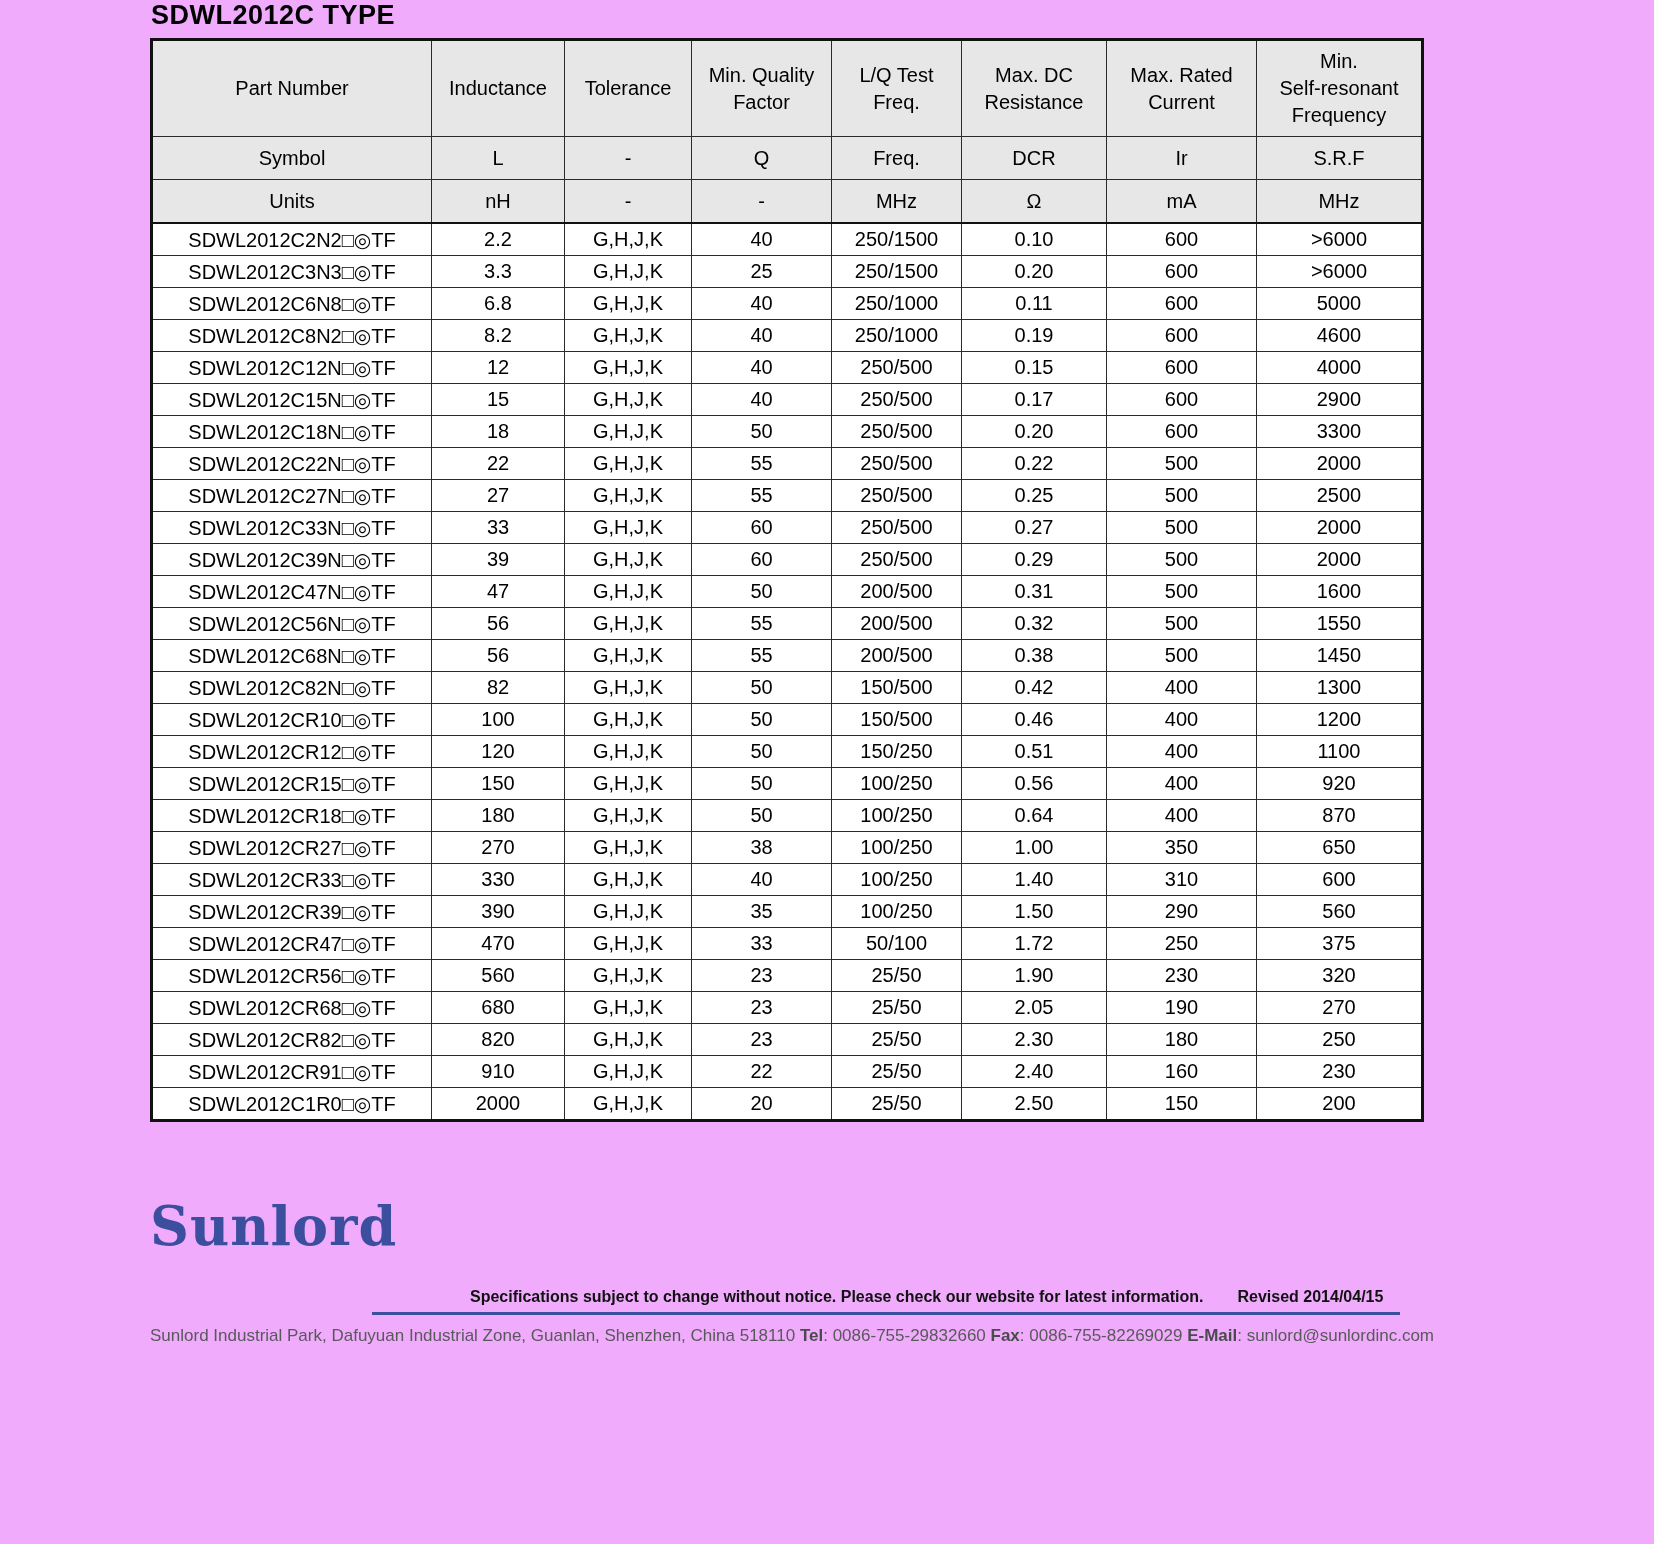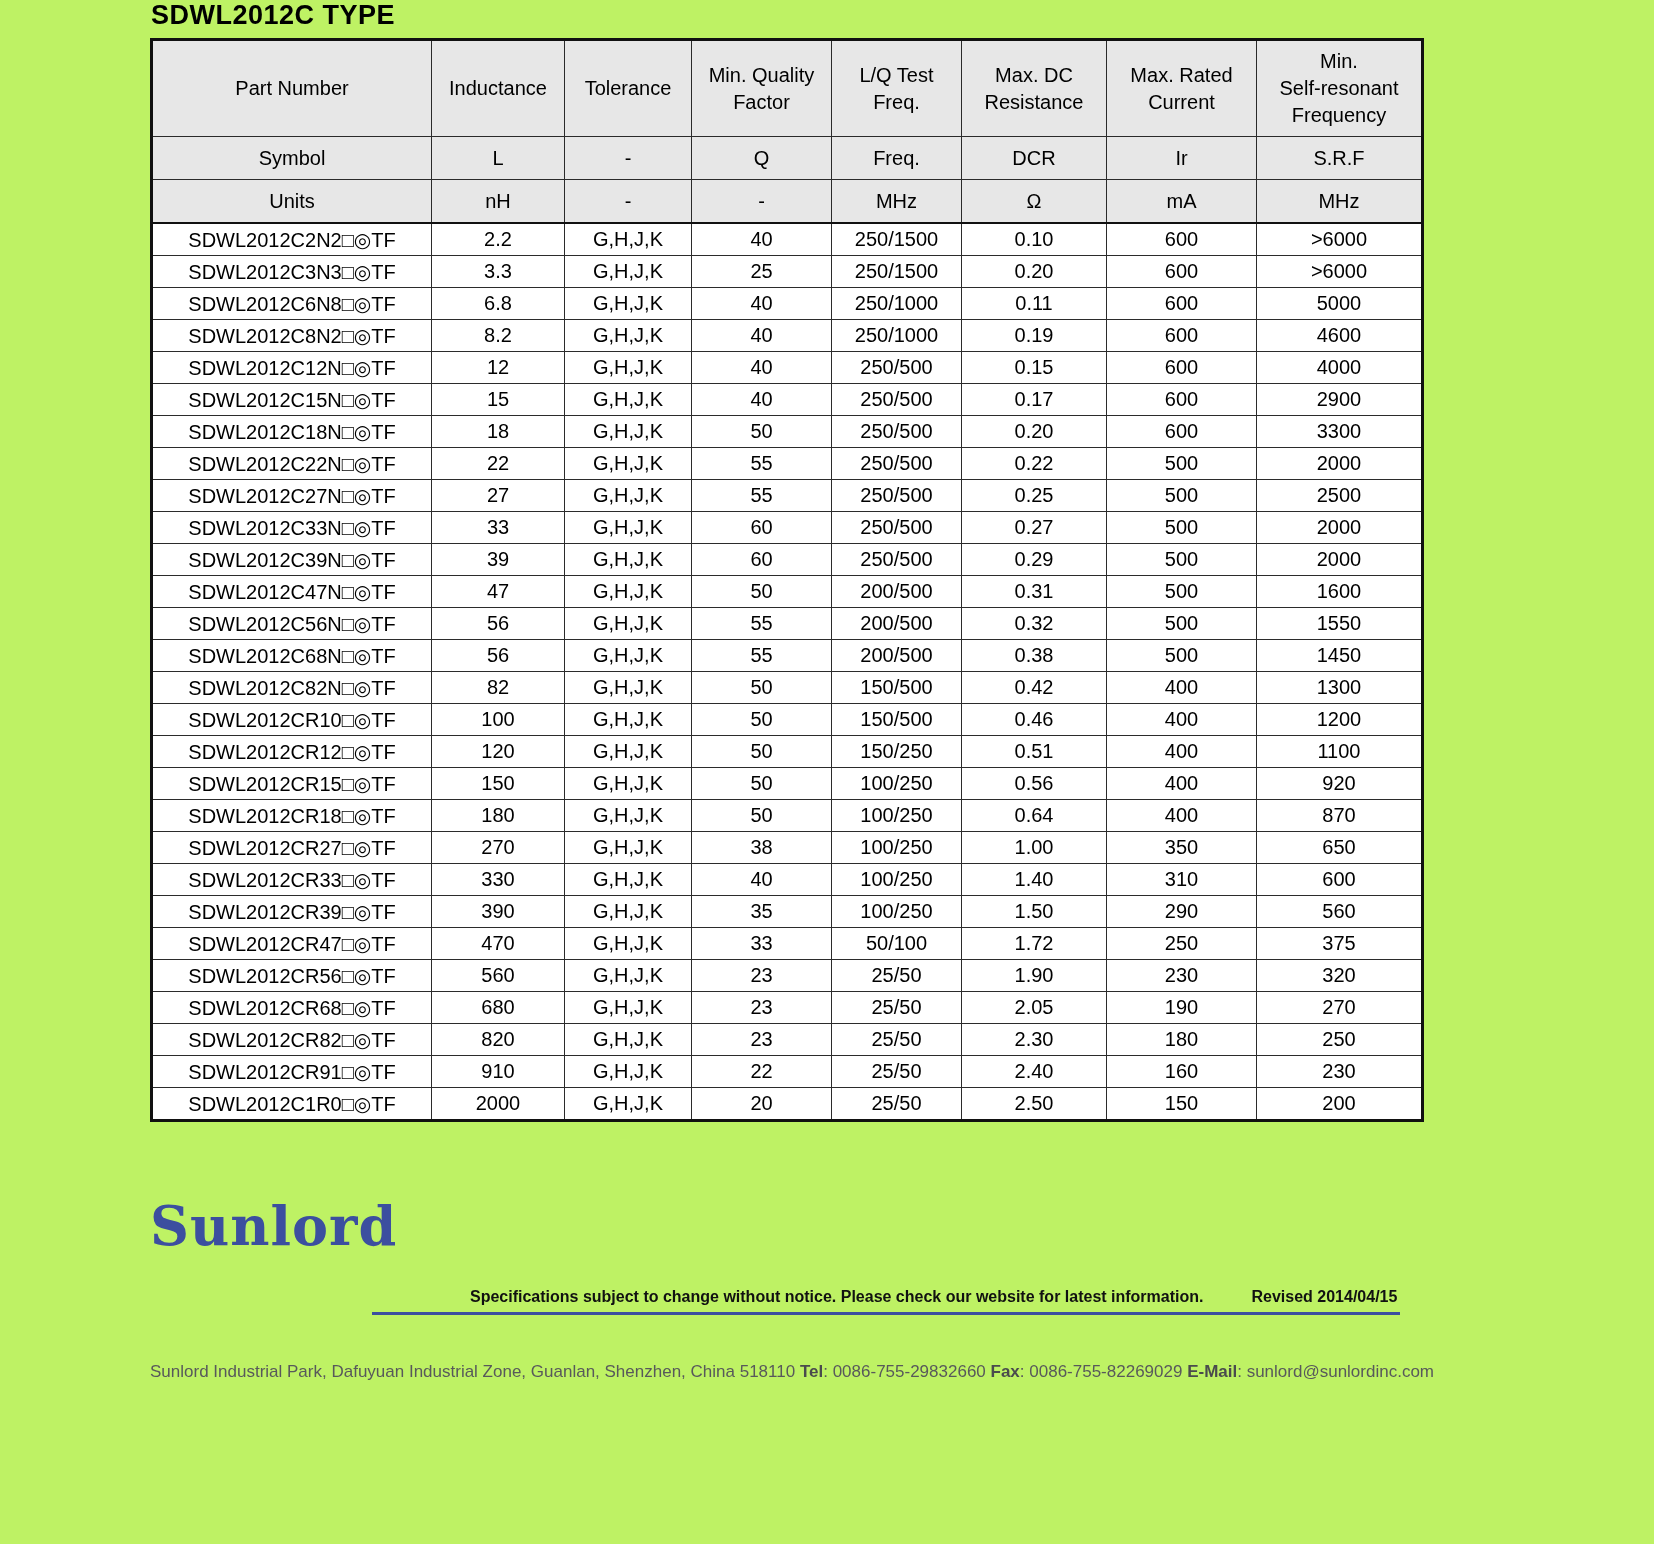--- a/index.html
+++ b/index.html
@@ -2,21 +2,21 @@
 <html><head>
 <meta charset="utf-8">
 <style>
   html, body { margin: 0; padding: 0; }
   body {
     width: 1654px; height: 1544px;
     background: #ffffff;
     font-family: "Liberation Sans", "DejaVu Sans", sans-serif;
     color: #000;
   }
-  .page { position: relative; width: 1654px; height: 1544px; overflow: hidden; background: #bef264; }
+  .page { position: relative; width: 1654px; height: 1544px; overflow: hidden; background: #f0abfc; }
 
   .title {
     position: absolute; left: 151px; top: 0px;
     font-size: 27px; font-weight: bold; letter-spacing: 0.5px;
   }
 
   .spec-table {
     position: absolute; left: 150px; top: 38px; width: 1271px;
     border-collapse: collapse; table-layout: fixed;
     border: 3px solid #111;
@@ -46,28 +46,28 @@
   .logo {
     position: absolute; left: 150px; top: 1199px;
     font-family: "DejaVu Serif", serif;
     font-weight: bold; font-size: 54px; line-height: 1;
     letter-spacing: 1px;
   }
   .footer-note {
     position: absolute; left: 470px; top: 1288px;
     font-size: 16px; font-weight: bold; color: #111; white-space: nowrap;
   }
-  .footer-note .revised { margin-left: 48px; }
+  .footer-note .revised { margin-left: 34px; }
   .footer-divider {
     position: absolute; left: 372px; top: 1312px;
     width: 1028px; height: 3px;
   }
   .footer-address {
     position: absolute; left: 150px; top: 1326px; width: 1271px;
-    text-align: center; font-size: 17px; color: #58595b; white-space: nowrap; margin-top: 36px;
+    text-align: center; font-size: 17px; color: #58595b; white-space: nowrap;
   }
   .footer-address b { font-weight: bold; color: #4a4b4d; }
 </style>
 </head>
 <body>
 
 <div class="page">
 
   <div class="title">SDWL2012C TYPE</div>
 

